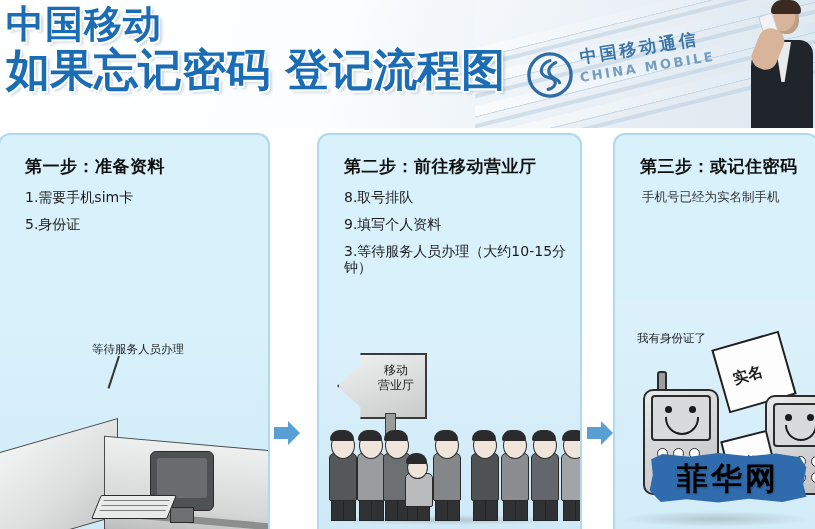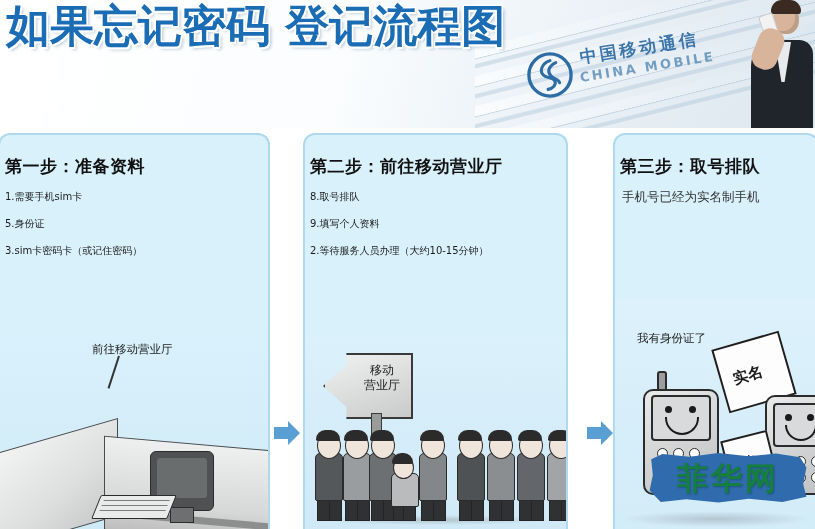--- a/index.html
+++ b/index.html
@@ -48,25 +48,25 @@
   .t2{font-size:44px;font-weight:bold;color:#1a6cb5;line-height:52px;letter-spacing:0px;margin-top:-2px;
       text-shadow:-1.5px -1.5px 0 #fff,1.5px -1.5px 0 #fff,-1.5px 1.5px 0 #fff,1.5px 1.5px 0 #fff,
                   0 0 3px #fff,3px 3px 3px rgba(120,150,175,.45);}
 
   
   .cards{position:absolute;left:0;top:133px;width:815px;height:396px;}
   .card{position:absolute;top:0;height:396px;box-sizing:border-box;
         background:#d9f1fb;border:2px solid #aed9ef;border-bottom:none;
         border-radius:12px 12px 0 0;overflow:hidden;}
   .card1{left:-2px;width:272px;}
-  .card2{left:303px;width:265px;}
+  .card2{left:317px;width:265px;}
   .card3{left:613px;width:206px;}
-  .card-body{position:absolute;left:0;top:0;right:0;padding:12px 10px 0 3px;}
+  .card-body{position:absolute;left:0;top:0;right:0;padding:12px 10px 0 23px;}
   .step-title{font-size:17px;font-weight:bold;color:#111;letter-spacing:.5px;margin:8px 0 11px 2px;}
-  .step-line{font-size:10px;color:#1b1b1b;margin:0 0 11px 2px;line-height:16px;}
+  .step-line{font-size:14px;color:#1b1b1b;margin:0 0 11px 2px;line-height:16px;}
   .step-note{font-size:11.5px;color:#8b9aa4;margin:2px 0 0 2px;line-height:15px;}
   .step3-line{font-size:12.5px;color:#333;margin:0 0 11px 4px;}
 
   
   .arrow{position:absolute;top:285px;width:30px;height:30px;}
   .arrow svg{width:30px;height:30px;display:block;}
   .arrow1{left:272px;}
   .arrow2{left:585px;}
 
   
@@ -124,21 +124,21 @@
   .placard-txt{position:absolute;font-size:15px;color:#1b1b1b;font-weight:bold;}
   .s3-ground{position:absolute;left:6px;right:6px;bottom:2px;height:16px;border-radius:50%;
              background:radial-gradient(ellipse at center,rgba(140,152,160,.45),rgba(140,152,160,0) 70%);}
 
   
   .wm{position:absolute;left:648px;top:452px;width:160px;height:56px;}
   .wm-brush{position:absolute;left:0;top:0;width:160px;height:52px;background:#2f6bad;
             border-radius:6px 10px 8px 12px;
             clip-path:polygon(2% 14%,9% 4%,26% 9%,44% 2%,63% 8%,80% 3%,95% 10%,99% 30%,97% 62%,99% 86%,84% 96%,63% 90%,44% 97%,24% 91%,8% 96%,1% 74%,3% 44%);
             box-shadow:0 2px 5px rgba(0,0,0,.25);}
-  .wm-txt{position:absolute;left:0;top:8px;width:160px;text-align:center;color:#15803d;font-size:31px;
+  .wm-txt{position:absolute;left:0;top:8px;width:160px;text-align:center;color:#000000;font-size:31px;
           font-weight:bold;letter-spacing:3px;line-height:36px;
           text-shadow:1px 1px 2px rgba(0,0,0,.25);}
 </style>
 </head>
 <body>
 
 <div class="page">
 
   <div class="header">
 
@@ -166,32 +166,32 @@
         <div class="p-suit"></div>
         <div class="p-shirt"></div>
         <div class="p-head"></div>
         <div class="p-hair"></div>
         <div class="p-phone"></div>
         <div class="p-arm"></div>
       </div>
     </div>
 
     <div class="title-wrap">
+      <div class="t1">中国移动</div>
       <div class="t2">如果忘记密码 登记流程图</div>
     </div>
   </div>
 
   <div class="cards">
 
     <div class="card card1">
       <div class="card-body">
         <div class="step-title">第一步：准备资料</div>
         <div class="step-line">1.需要手机sim卡</div>
         <div class="step-line">5.身份证</div>
-        <div class="step-line">3.sim卡密码卡（或记住密码）</div>
       </div>
 
       <div class="ill ill1">
         <div class="s1-deskL"></div>
         <div class="s1-deskR"></div>
         <div class="s1-deskEdge"></div>
 
         <div class="fig">
           
           
@@ -211,37 +211,37 @@
         <div class="s1-monitor">
             <div class="s1-mon-in"></div>
           </div>
         <div class="s1-stand"></div>
         <div class="s1-kb">
           <div class="s1-kbline" style="top:4px;"></div>
           <div class="s1-kbline" style="top:9px;"></div>
           <div class="s1-kbline" style="top:14px;"></div>
         </div>
 
-        <div class="bubble bub1">前往移动营业厅</div>
+        <div class="bubble bub1">等待服务人员办理</div>
         <div class="lead" style="left:118px;top:32px;height:34px;transform:rotate(18deg);"></div>
       </div>
     </div>
 
     <div class="arrow arrow1">
       <svg viewBox="0 0 30 30">
         <path d="M2 9 H16 V3 L28 15 L16 27 V21 H2 Z" fill="#5a9fd4"></path>
       </svg>
     </div>
 
     <div class="card card2">
       <div class="card-body">
         <div class="step-title">第二步：前往移动营业厅</div>
         <div class="step-line">8.取号排队</div>
         <div class="step-line">9.填写个人资料</div>
-        <div class="step-line">2.等待服务人员办理（大约10-15分钟）</div>
+        <div class="step-line">3.等待服务人员办理（大约10-15分钟）</div>
       </div>
 
       <div class="ill ill2">
         <div class="s2-sign"></div>
         <div class="s2-signtxt">
           <div>移动</div>
           <div>营业厅</div>
         </div>
         <div class="s2-pole"></div>
 
@@ -314,21 +314,21 @@
     </div>
 
     <div class="arrow arrow2">
       <svg viewBox="0 0 30 30">
         <path d="M2 9 H16 V3 L28 15 L16 27 V21 H2 Z" fill="#5a9fd4"></path>
       </svg>
     </div>
 
     <div class="card card3">
       <div class="card-body">
-        <div class="step-title">第三步：取号排队</div>
+        <div class="step-title">第三步：或记住密码</div>
         <div class="step3-line">手机号已经为实名制手机</div>
       </div>
 
       <div class="ill ill3">
         <div class="bubble bub3">我有身份证了</div>
         <div class="lead" style="left:118px;top:48px;height:26px;transform:rotate(24deg);"></div>
 
         <div class="s3-ground"></div>
 
         <div>

